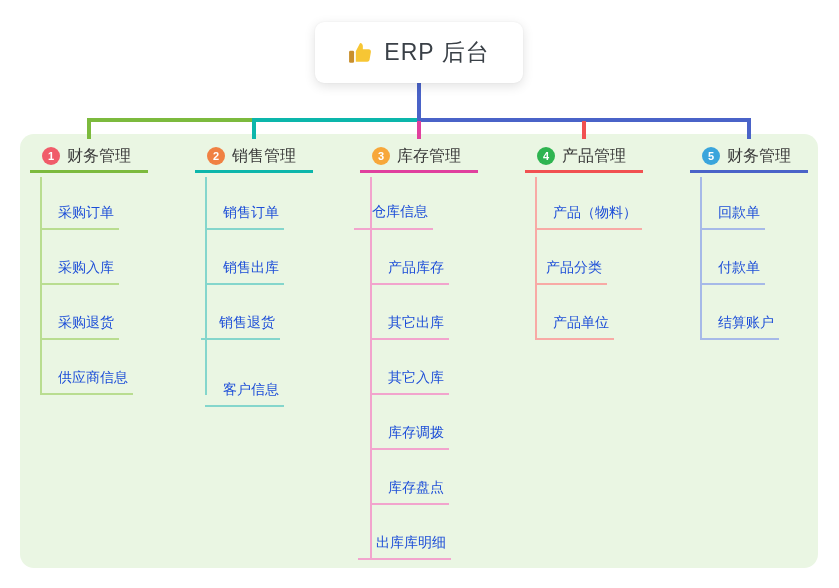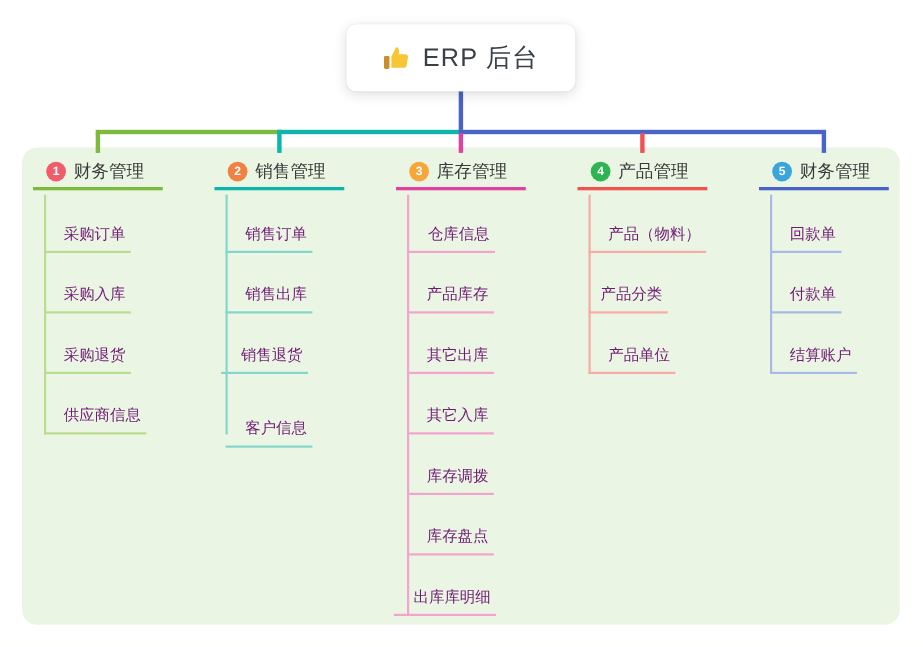--- a/index.html
+++ b/index.html
@@ -28,21 +28,21 @@
     display:flex;align-items:center;gap:7px;padding:0 0 4px 12px;box-sizing:border-box;
     border-bottom:3px solid #999;font-size:16px;color:#3a3a3a;}
   .badge{width:18px;height:18px;border-radius:50%;flex:0 0 18px;
     display:flex;align-items:center;justify-content:center;
     color:#fff;font-size:11px;font-weight:bold;line-height:1;}
 
   
   .trunk{position:absolute;width:2px;}
   .child{position:absolute;display:inline-block;white-space:nowrap;
     padding:0 5px 6px 18px;border-bottom:2px solid #ccc;
-    font-size:14px;line-height:20px;color:#701a75;}
+    font-size:14px;line-height:20px;color:#1d4ed8;}
 </style>
 </head>
 <body>
 
 <div id="stage">
 
   <div class="panel"></div>
 
   <div id="lines">
       <div class="line root-drop" style="background: rgb(74, 99, 200);"></div>
@@ -83,21 +83,21 @@
       <div class="trunk" style="left: 205px; top: 177px; height: 218px; background: rgb(132, 214, 204);"></div>
       <div class="child" style="left: 205px; top: 202px; border-bottom-color: rgb(132, 214, 204);">销售订单</div>
       <div class="child" style="left: 205px; top: 257px; border-bottom-color: rgb(132, 214, 204);">销售出库</div>
       <div class="child" style="left: 201px; top: 312px; border-bottom-color: rgb(132, 214, 204);">销售退货</div>
       <div class="child" style="left: 205px; top: 379px; border-bottom-color: rgb(132, 214, 204);">客户信息</div>
       <div class="branch" style="left: 360px; border-bottom-color: rgb(224, 64, 158);">
         <span class="badge" style="background: rgb(247, 167, 58);">3</span>
         <span>库存管理</span>
       </div>
       <div class="trunk" style="left: 370px; top: 177px; height: 383px; background: rgb(242, 164, 205);"></div>
-      <div class="child" style="left: 371px; top: 202px; border-bottom-color: rgb(242, 164, 205);">仓库信息</div>
+      <div class="child" style="left: 354px; top: 202px; border-bottom-color: rgb(242, 164, 205); font-family: Liberation Serif, serif;">仓库信息</div>
       <div class="child" style="left: 370px; top: 257px; border-bottom-color: rgb(242, 164, 205);">产品库存</div>
       <div class="child" style="left: 370px; top: 312px; border-bottom-color: rgb(242, 164, 205);">其它出库</div>
       <div class="child" style="left: 370px; top: 367px; border-bottom-color: rgb(242, 164, 205);">其它入库</div>
       <div class="child" style="left: 370px; top: 422px; border-bottom-color: rgb(242, 164, 205);">库存调拨</div>
       <div class="child" style="left: 370px; top: 477px; border-bottom-color: rgb(242, 164, 205);">库存盘点</div>
       <div class="child" style="left: 358px; top: 532px; border-bottom-color: rgb(242, 164, 205);">出库库明细</div>
       <div class="branch" style="left: 525px; border-bottom-color: rgb(241, 81, 81);">
         <span class="badge" style="background: rgb(46, 180, 80);">4</span>
         <span>产品管理</span>
       </div>

